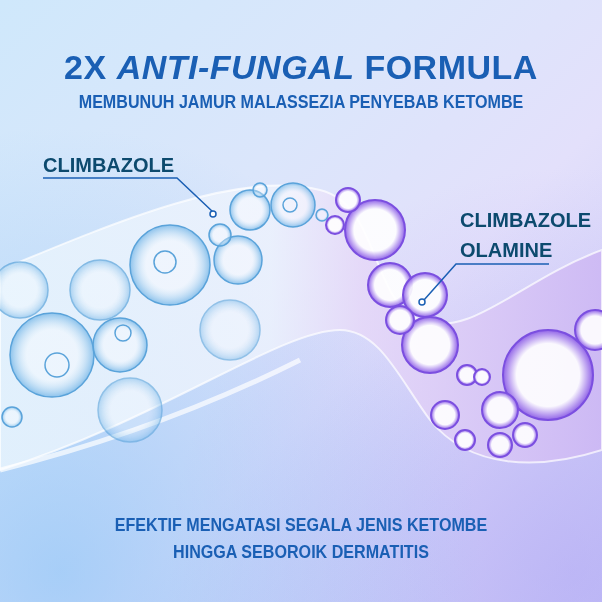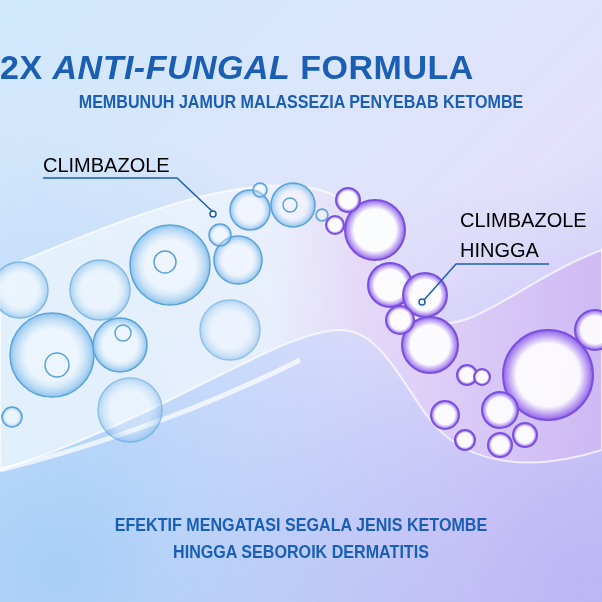--- a/index.html
+++ b/index.html
@@ -3,26 +3,26 @@
 <meta charset="utf-8">
 <style>
   html, body { margin:0; padding:0; }
   body { width:602px; height:602px; overflow:hidden; position:relative;
          font-family:"Liberation Sans", sans-serif; }
   .bg { position:absolute; inset:0;
         background: linear-gradient(135deg, #cfe8fb 0%, #dbe6fb 35%, #e3e0fb 60%, #c9c6f6 100%); }
   .bg2 { position:absolute; inset:0;
         background: radial-gradient(ellipse at 10% 95%, rgba(120,190,245,0.55), transparent 55%),
                     radial-gradient(ellipse at 95% 95%, rgba(170,160,245,0.45), transparent 50%); }
-  .headline { position:absolute; left:0; right:0; top:48px; 
+  .headline { position:absolute; left:0; right:0; top:48px; text-align:center;
               font-weight:bold; font-size:34px; color:#1a5fb4; letter-spacing:0.5px; }
   .headline .em { font-style:italic; }
   .sub { position:absolute; left:0; right:0; top:92px; text-align:center;
          font-weight:bold; font-size:17.5px; color:#1a5fb4; transform:scaleX(0.92); }
-  .label { position:absolute; font-weight:normal; color:#000000; font-size:20px; line-height:30px; }
+  .label { position:absolute; font-weight:bold; color:#0c4a6e; font-size:20px; line-height:30px; }
   .l1 { left:43px; top:150px; }
   .l2 { left:460px; top:205px; }
   .footer { position:absolute; left:0; right:0; top:512px; text-align:center;
             font-weight:bold; font-size:17.5px; color:#1a5fb4; line-height:27px; transform:scaleX(0.92); }
   svg.art { position:absolute; left:0; top:0; }
 </style>
 </head>
 <body>
 
 <div class="bg"></div>
@@ -100,19 +100,19 @@
 <div class="headline">
   <span>2X</span>
   <span class="em">ANTI-FUNGAL</span>
   <span>FORMULA</span>
 </div>
 <div class="sub">MEMBUNUH JAMUR MALASSEZIA PENYEBAB KETOMBE</div>
 
 <div class="label l1">CLIMBAZOLE</div>
 <div class="label l2">
   <div>CLIMBAZOLE</div>
-  <div>HINGGA</div>
+  <div>OLAMINE</div>
 </div>
 
 <div class="footer">
   <div>EFEKTIF MENGATASI SEGALA JENIS KETOMBE</div>
   <div>HINGGA SEBOROIK DERMATITIS</div>
 </div>
 
 </body></html>

